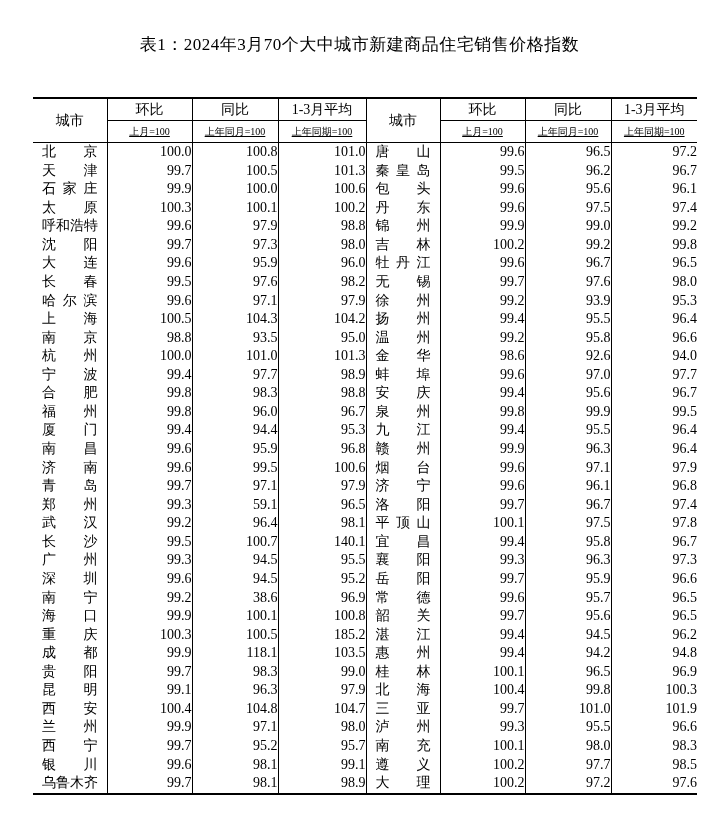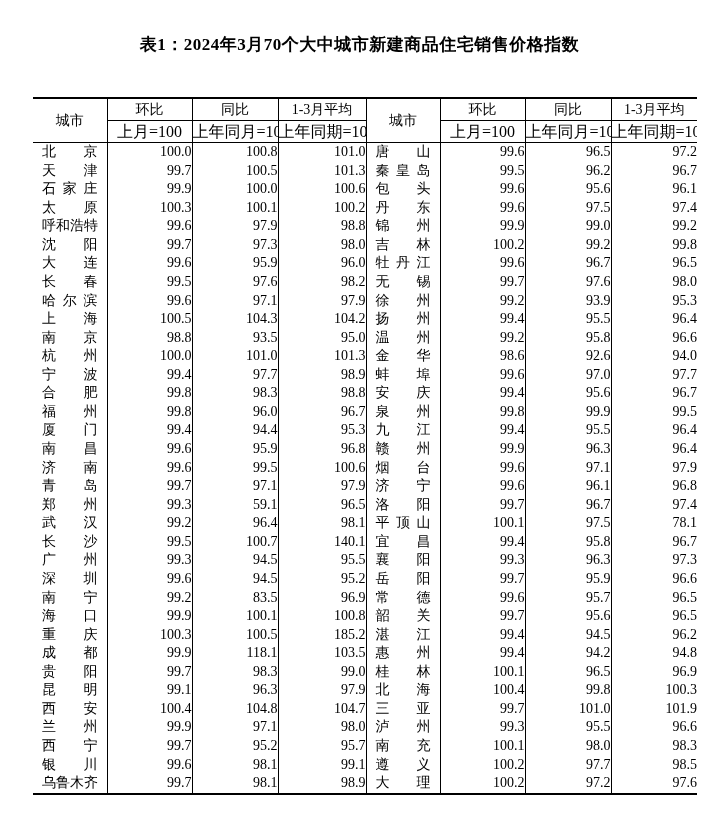--- a/index.html
+++ b/index.html
@@ -11,21 +11,21 @@
     width: 724px;
     height: 821px;
     font-family: "Liberation Serif", "DejaVu Serif", serif;
     color: #000000;
     overflow: hidden;
   }
   .title {
     margin: 33px 5px 0 0;
     text-align: center;
     font-size: 17px;
-    font-weight: bold;
+    font-weight: normal;
     font-family: "Liberation Serif", "DejaVu Serif", serif;
     letter-spacing: 0.5px;
   }
   table.price-table {
     margin: 41px 0 16px 33px;
     border-collapse: collapse;
     table-layout: fixed;
     width: 664px;
     border-top: 2px solid #000;
     border-bottom: 2px solid #000;
@@ -44,21 +44,22 @@
   }
   thead th {
     border-bottom: 1px solid #000;
     text-align: center;
     vertical-align: middle;
     font-size: 14px;
     height: 21px;
     line-height: 21px;
   }
   thead th.base {
-    font-size: 16px;
+    font-size: 10px;
+    text-decoration: underline;
   }
   tbody td {
     height: 18.57px;
     line-height: 18.57px;
     font-size: 14px;
     vertical-align: middle;
   }
   td.num {
     text-align: right;
     padding-right: 7px;
@@ -528,21 +529,21 @@
           <td class="num">98.1</td>
           <td class="city">
             <div class="cw">
               <span>平</span>
               <span>顶</span>
               <span>山</span>
             </div>
           </td>
           <td class="num">100.1</td>
           <td class="num">97.5</td>
-          <td class="num">78.1</td>
+          <td class="num">97.8</td>
         </tr>
         <tr>
           <td class="city">
             <div class="cw">
               <span>长</span>
               <span>沙</span>
             </div>
           </td>
           <td class="num">99.5</td>
           <td class="num">100.7</td>
@@ -598,21 +599,21 @@
           <td class="num">96.6</td>
         </tr>
         <tr>
           <td class="city">
             <div class="cw">
               <span>南</span>
               <span>宁</span>
             </div>
           </td>
           <td class="num">99.2</td>
-          <td class="num">83.5</td>
+          <td class="num">38.6</td>
           <td class="num">96.9</td>
           <td class="city">
             <div class="cw">
               <span>常</span>
               <span>德</span>
             </div>
           </td>
           <td class="num">99.6</td>
           <td class="num">95.7</td>
           <td class="num">96.5</td>

